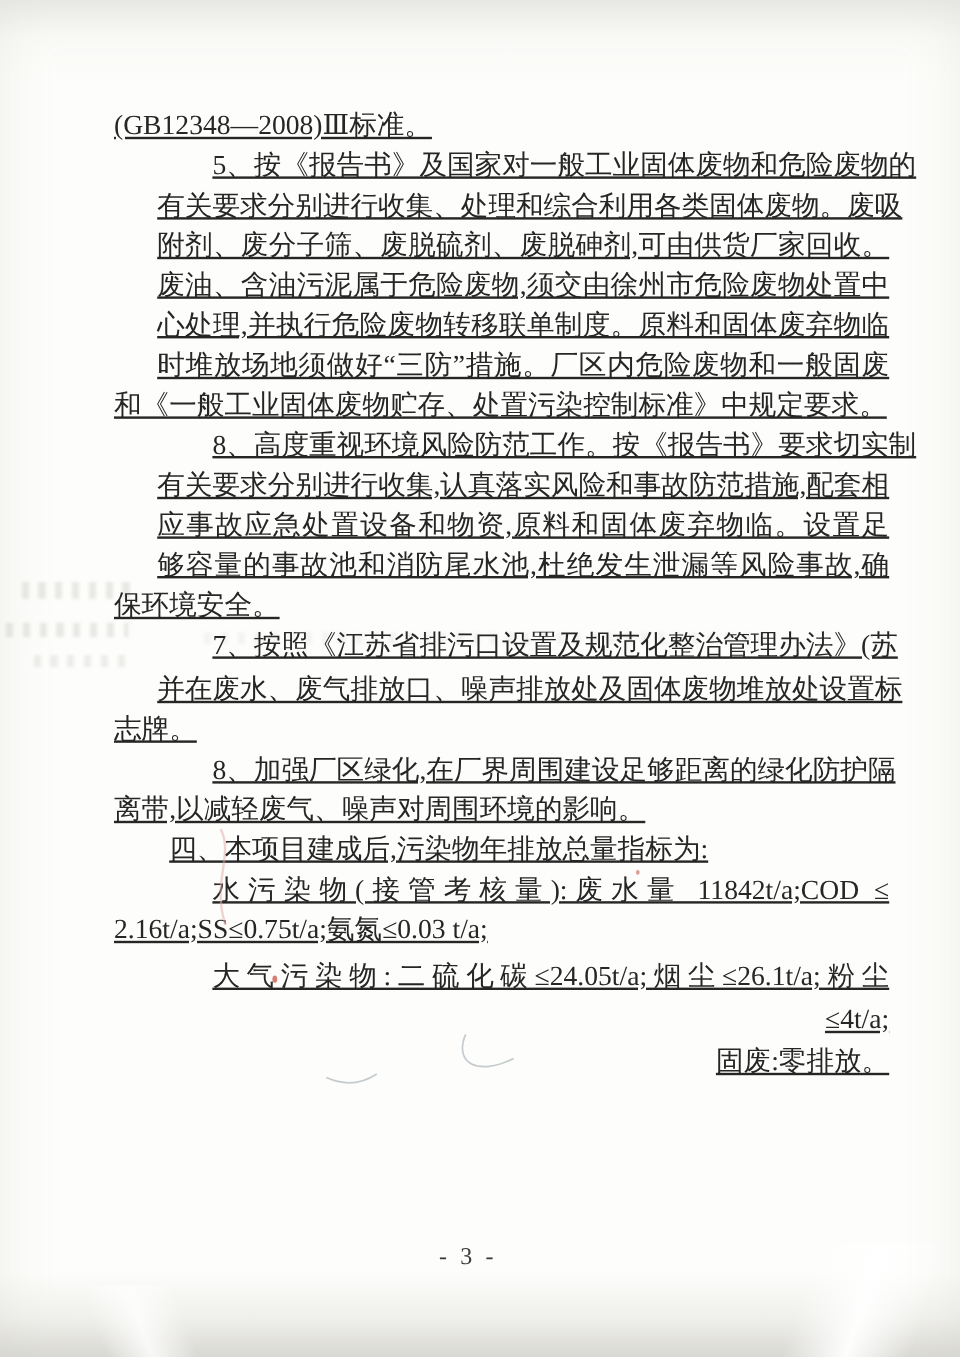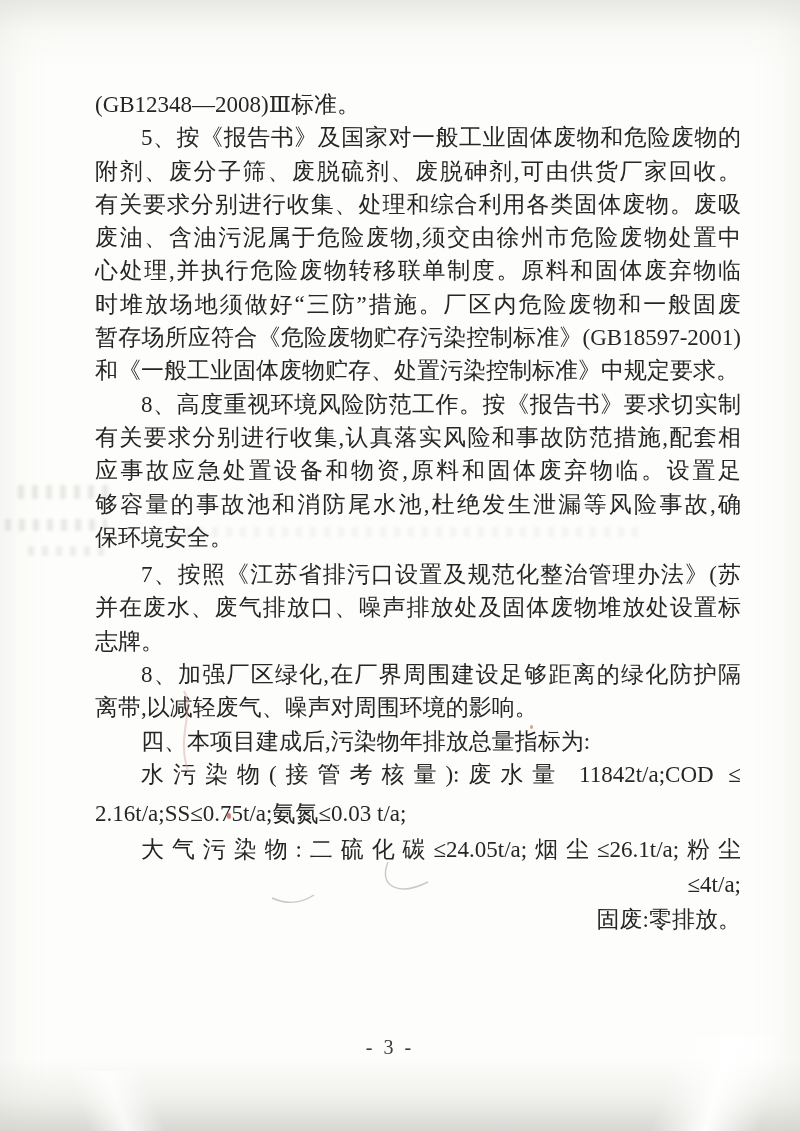--- a/index.html
+++ b/index.html
@@ -29,23 +29,23 @@
   .fold-crease-left{
     position:absolute;bottom:0;left:-40px;width:300px;height:60px;pointer-events:none;
     background:linear-gradient(70deg,rgba(255,255,255,0) 40%,rgba(255,255,255,0.8) 52%,rgba(255,255,255,0) 64%);
   }
   
   .doc{
     position:absolute;left:95px;top:88px;width:646px;
     font-size:23px;line-height:33.3px;
     color:var(--ink,#262626);
   }
-  .line{white-space:nowrap;}
+  .line{white-space:nowrap;text-decoration:underline;}
   .line.indent{padding-left:46px;}
-  .line.fill{text-align:justify;text-align-last:justify;}
+  .line.fill{text-align:justify;text-align-last:justify;margin-left:36px;}
   .line:nth-child(15){margin-top:4px;}
   .line:nth-child(22){margin-top:6px;}
   .line:nth-child(n+23){margin-top:2px;text-align:right;}
   .pageno{
     position:absolute;top:1036px;left:325px;width:130px;
     text-align:center;font-size:20px;letter-spacing:3px;color:#3a3a3a;
   }
   
   .smudge{
     position:absolute;pointer-events:none;filter:blur(1.5px);
@@ -71,26 +71,25 @@
   <div class="shadow-top"></div>
 
   <div class="smudge s1"></div>
   <div class="smudge s2"></div>
   <div class="smudge s3"></div>
   <div class="smudge s4"></div>
 
   <main class="doc">
       <div class="line">(GB12348—2008)Ⅲ标准。</div>
       <div class="line indent fill">5、按《报告书》及国家对一般工业固体废物和危险废物的</div>
+      <div class="line fill">有关要求分别进行收集、处理和综合利用各类固体废物。废吸</div>
       <div class="line fill">附剂、废分子筛、废脱硫剂、废脱砷剂,可由供货厂家回收。</div>
-      <div class="line fill">有关要求分别进行收集、处理和综合利用各类固体废物。废吸</div>
       <div class="line fill">废油、含油污泥属于危险废物,须交由徐州市危险废物处置中</div>
       <div class="line fill">心处理,并执行危险废物转移联单制度。原料和固体废弃物临</div>
       <div class="line fill">时堆放场地须做好“三防”措施。厂区内危险废物和一般固废</div>
-      <div class="line fill">暂存场所应符合《危险废物贮存污染控制标准》(GB18597-2001)</div>
       <div class="line">和《一般工业固体废物贮存、处置污染控制标准》中规定要求。</div>
       <div class="line indent fill">8、高度重视环境风险防范工作。按《报告书》要求切实制</div>
       <div class="line fill">有关要求分别进行收集,认真落实风险和事故防范措施,配套相</div>
       <div class="line fill">应事故应急处置设备和物资,原料和固体废弃物临。设置足</div>
       <div class="line fill">够容量的事故池和消防尾水池,杜绝发生泄漏等风险事故,确</div>
       <div class="line">保环境安全。</div>
       <div class="line indent fill">7、按照《江苏省排污口设置及规范化整治管理办法》(苏</div>
       <div class="line fill">并在废水、废气排放口、噪声排放处及固体废物堆放处设置标</div>
       <div class="line">志牌。</div>
       <div class="line indent fill">8、加强厂区绿化,在厂界周围建设足够距离的绿化防护隔</div>

